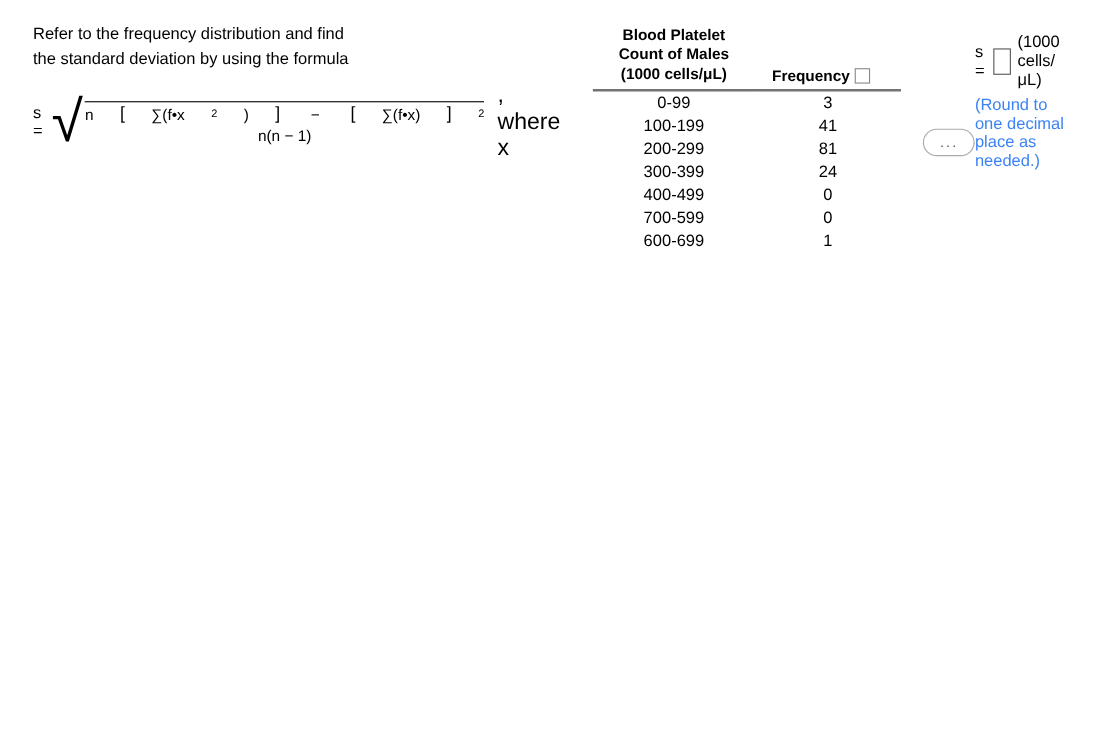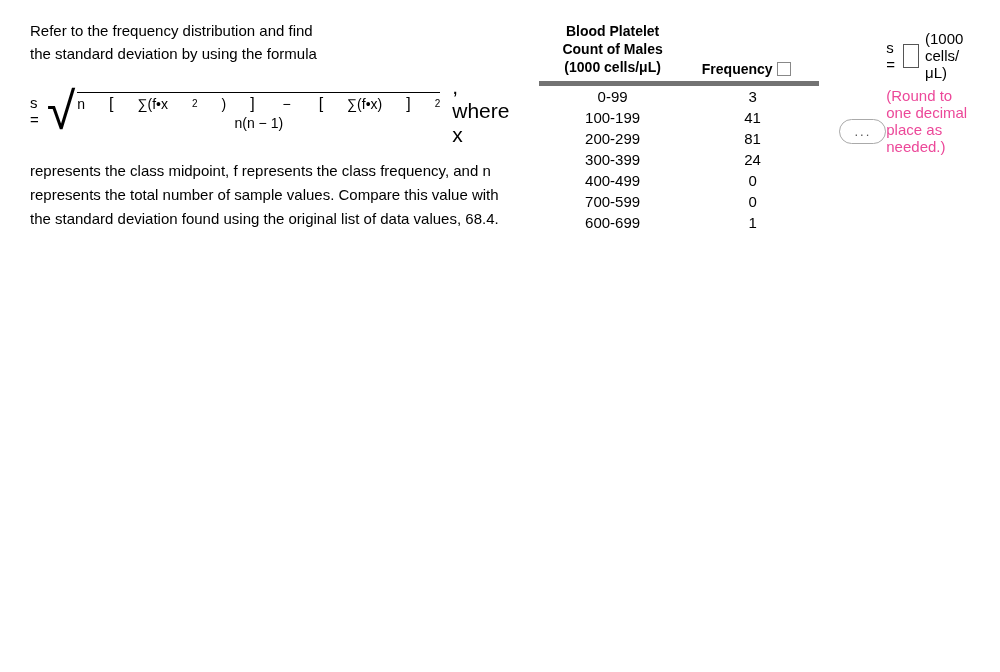--- a/index.html
+++ b/index.html
@@ -84,21 +84,21 @@
     .data-table {
       border-collapse: collapse;
       min-width: 280px;
     }
     .data-table th {
       font-weight: bold;
       font-size: 14px;
       text-align: center;
       padding: 2px 16px 4px 16px;
       vertical-align: bottom;
-      border-bottom: 5px solid #737373;
+      border-bottom: 2px solid #737373;
     }
     .data-table td {
       text-align: center;
       padding: 2px 16px;
       font-size: 15px;
     }
     .frequency-header {
       display: flex;
       align-items: center;
       gap: 4px;
@@ -149,21 +149,21 @@
       font-size: 15px;
       margin-bottom: 6px;
     }
     .answer-box {
       width: 30px;
       height: 24px;
       border: 1px solid #555;
       display: inline-block;
     }
     .hint-text {
-      color: #ec4899;
+      color: #3b82f6;
       font-size: 15px;
     }
     
     .math-bracket {
       font-size: 16px;
     }
     sup {
       font-size: 10px;
       vertical-align: super;
     }
@@ -191,21 +191,20 @@
               <span class="math-bracket">[</span>∑(f•x)<span class="math-bracket">]</span><sup>2</sup>
             </div>
             <div class="denominator">
               n(n − 1)
             </div>
           </div>
         </div>
         <span class="where-x">, where x</span>
       </div>
 
-      <div class="description-text">represents the class midpoint, f represents the class frequency, and n represents the total number of sample values. Compare this value with the standard deviation found using the original list of data values, 68.4.</div>
     </div>
 
     <div class="right-content">
       <table class="data-table">
         <thead>
           <tr>
             <th style="text-align:center; line-height:1.3; font-weight:bold;">
               Blood Platelet<br>Count of Males<br>(1000 cells/μL)
             </th>
             <th style="text-align:center;">

